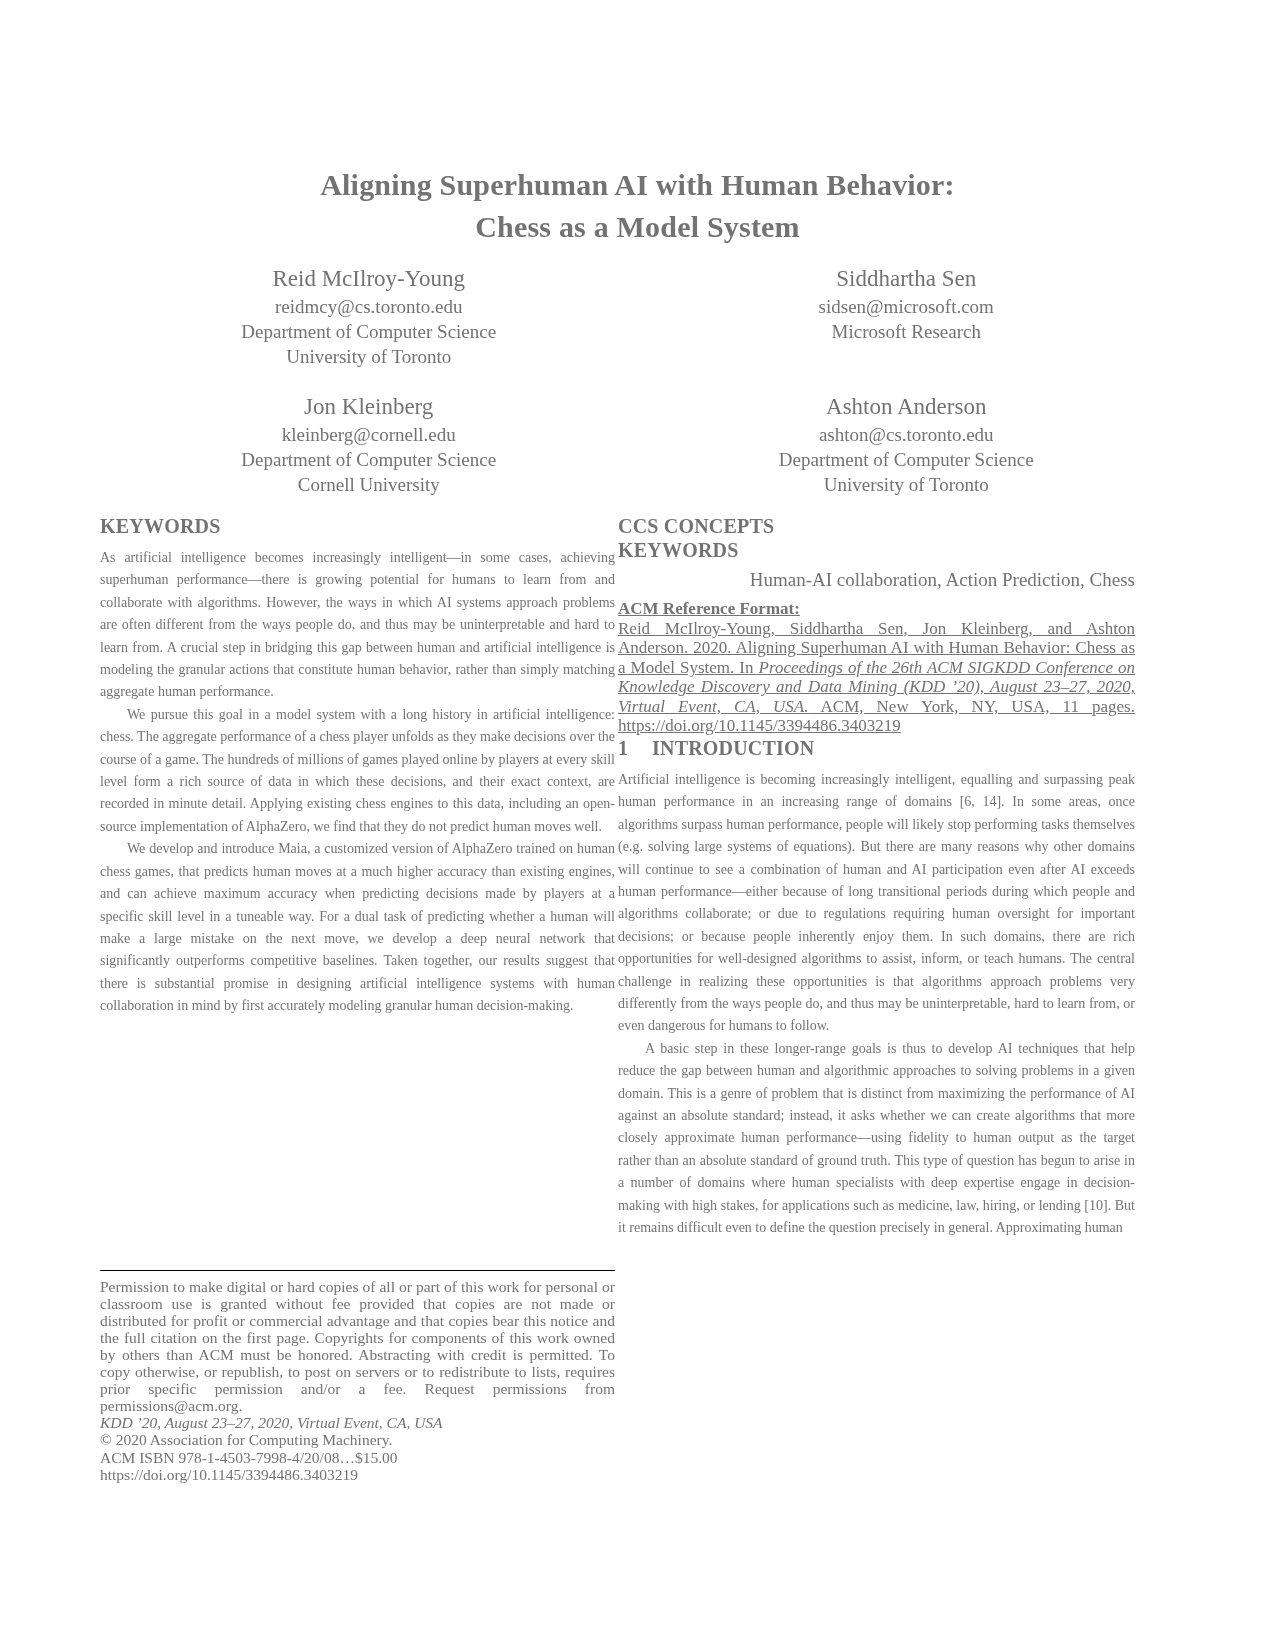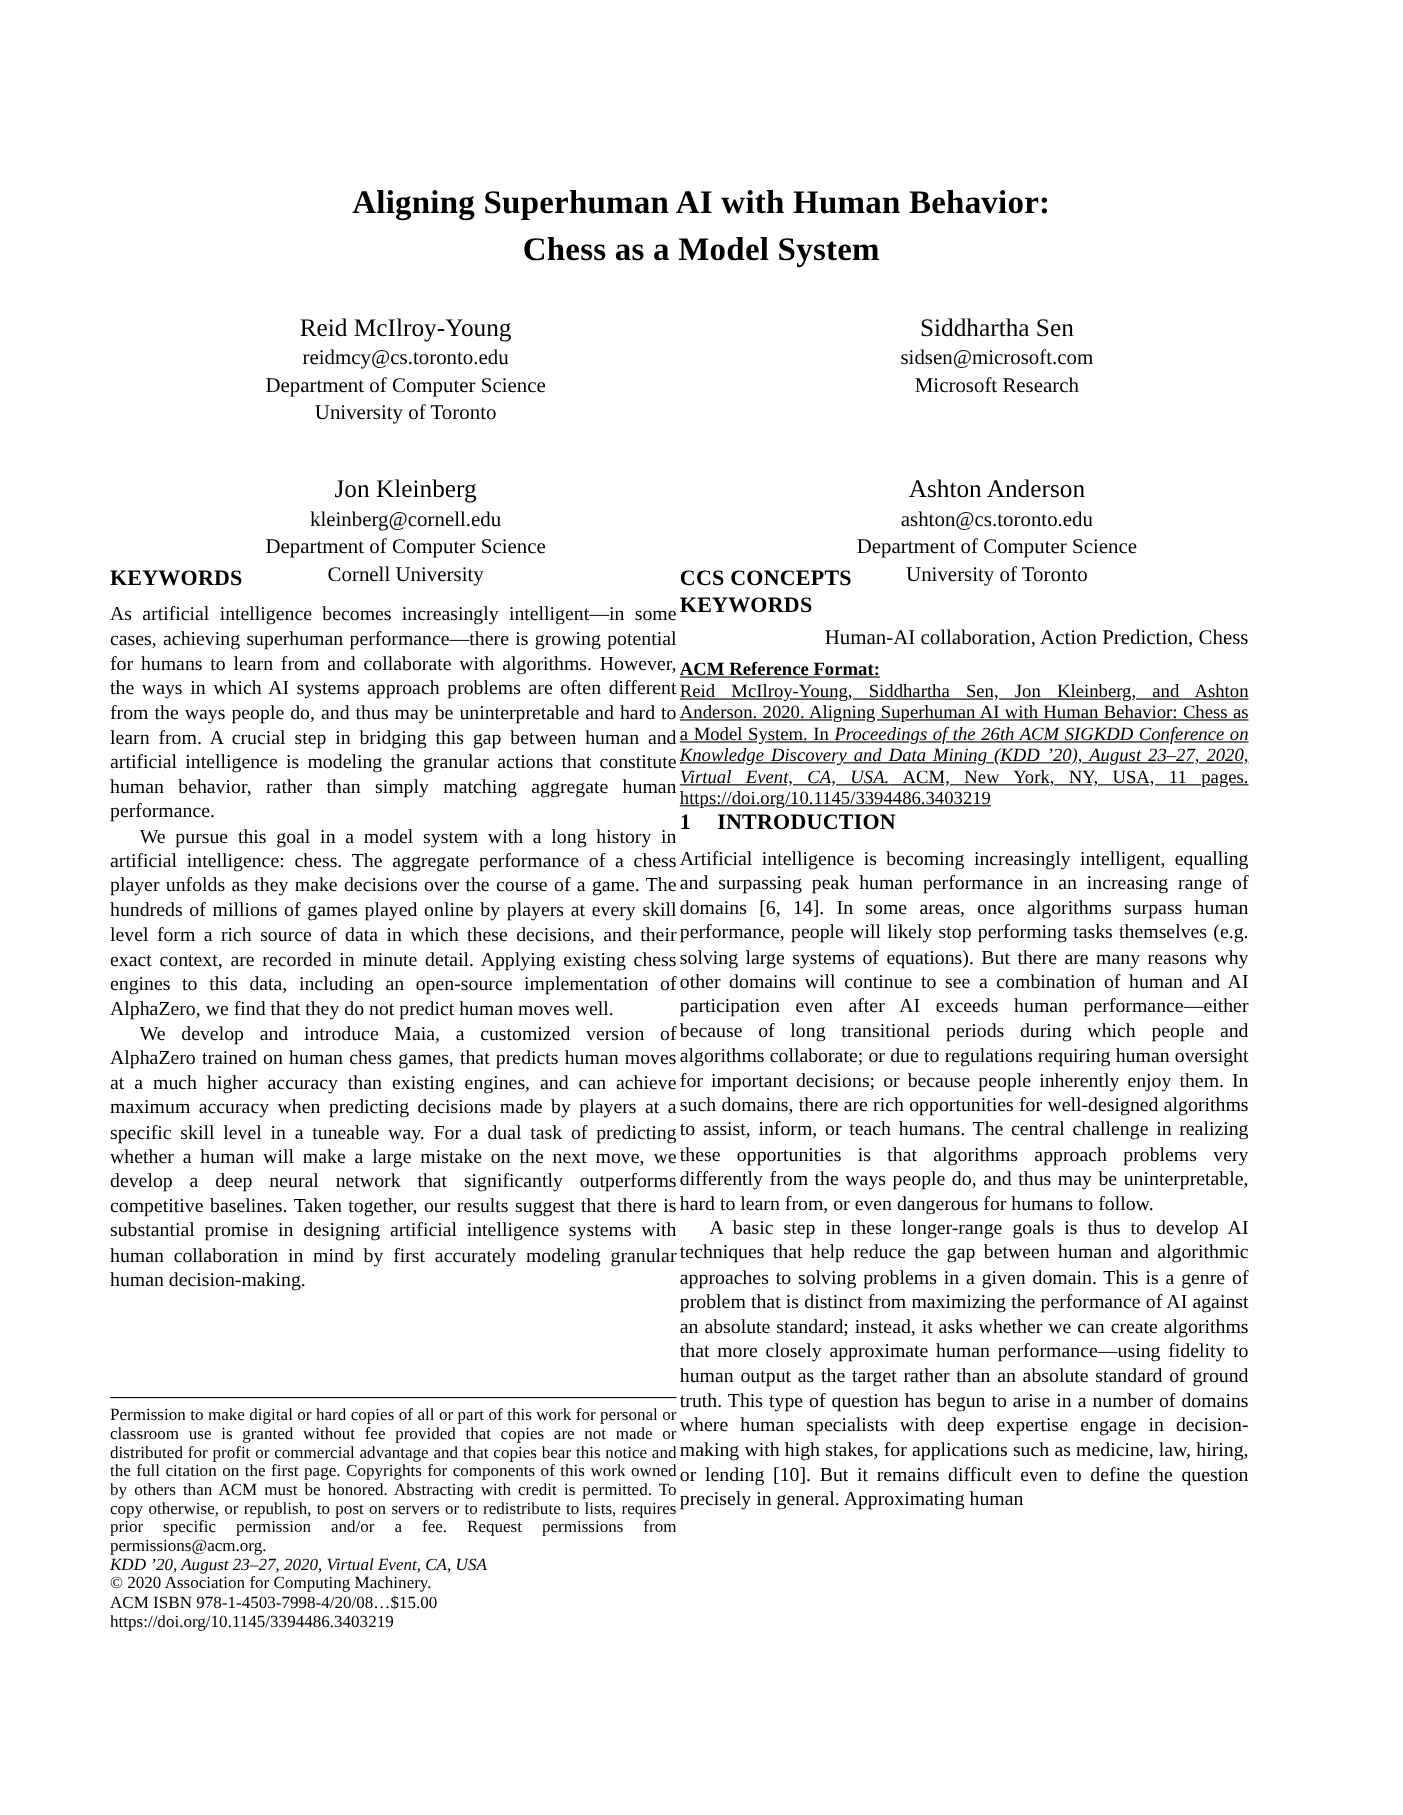--- a/index.html
+++ b/index.html
@@ -1,50 +1,50 @@
 <!DOCTYPE html>
 <html><head>
 <meta charset="utf-8">
 <style>
   html, body { margin:0; padding:0; background:#ffffff; }
   .page {
     position:relative;
     width:1275px; height:1650px;
     background:#ffffff;
-    color:#000000;
+    color:#737373;
     font-family:"Liberation Serif","DejaVu Serif",serif;
     overflow:hidden;
   }
   
   .title-block {
     position:absolute; top:164px; left:0; width:100%;
     text-align:center;
   }
   .title-block h1 { margin:0; font-size:30px; font-weight:700; line-height:42px; letter-spacing:0.2px; }
   .title-line { display:block; }
 
   
   .authors {
     position:absolute; top:263px; left:100px; width:1075px;
     display:grid; grid-template-columns:1fr 1fr; row-gap:22px;
   }
-  .author { text-align:center;margin-top:19px; }
+  .author { text-align:center; }
   .author .name { font-size:23px; line-height:31px; }
   .author .detail { font-size:19px; line-height:25px; }
 
   
   .col { position:absolute; top:514px; width:515px; text-align:justify; }
   .col-left  { left:100px; }
   .col-right { left:618px; width:517px; }
 
   h2.sec {
     margin:0; font-size:20px; font-weight:700; line-height:24px;
     text-align:left; letter-spacing:0.2px;
   }
-  .body-p { margin:0; font-size:18px; line-height:22.4px; }
+  .body-p { margin:0; font-size:14px; line-height:22.4px; }
   .mt-sm { margin-top:9px; }
   .indent { text-indent:27px; }
   .mt-h2 { margin-top:23px; }
   .mt-intro { margin-top:27px; }
 
   
   .ccs-p { margin:9px 0 0 0; font-size:19px; line-height:22.4px; font-weight:700; }
   .ccs-p .arrow { font-weight:400; padding:0 2px; }
   .ccs-p .period { font-weight:400; }
 

